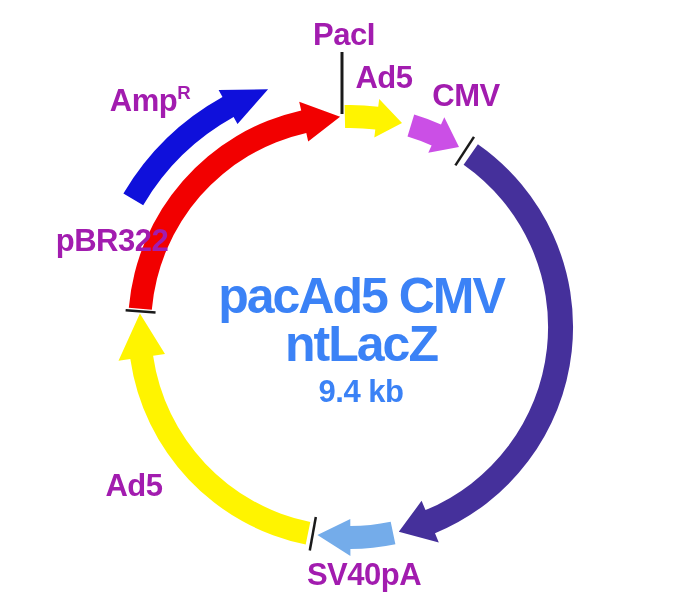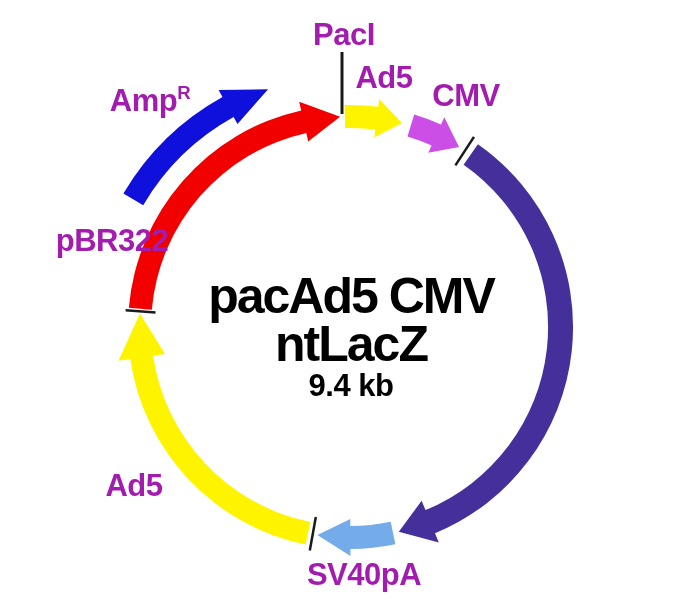--- a/index.html
+++ b/index.html
@@ -33,38 +33,38 @@
     white-space: nowrap;
     line-height: 1;
   }
   .map-label sup {
     font-size: 0.60em;
     vertical-align: super;
     line-height: 0;
   }
   .title-block {
     position: absolute;
-    left: 351px;
+    left: 361px;
     top: 272px;
     transform: translateX(-50%);
     text-align: center;
-    color: #000000;
+    color: #3b82f6;
   }
   .title-line {
     font-size: 50px;
     font-weight: bold;
     letter-spacing: -2px;
     line-height: 0.96;
     white-space: nowrap;
   }
   .title-size {
     font-size: 31px;
     font-weight: bold;
     letter-spacing: -0.5px;
-    margin-top: 0;
+    margin-top: 6px;
     white-space: nowrap;
   }
 </style>
 </head>
 <body>
 
 <div class="stage">
   <svg id="map-svg" width="676" height="615" viewBox="0 0 676 615">
       <path d="M 128.8 307.7 A 222 222 0 0 1 301.2 110.4 L 299.2 101.7 L 340.1 116.7 L 308.2 141.6 L 306.3 132.9 A 199 199 0 0 0 151.8 309.7 Z" fill="#F20000"></path>
       <path d="M 344.6 105.1 A 222 222 0 0 1 378.2 106.8 L 379.2 98.9 L 402.0 123.0 L 374.3 137.5 L 375.3 129.6 A 199 199 0 0 0 345.1 128.1 Z" fill="#FFF400"></path>

